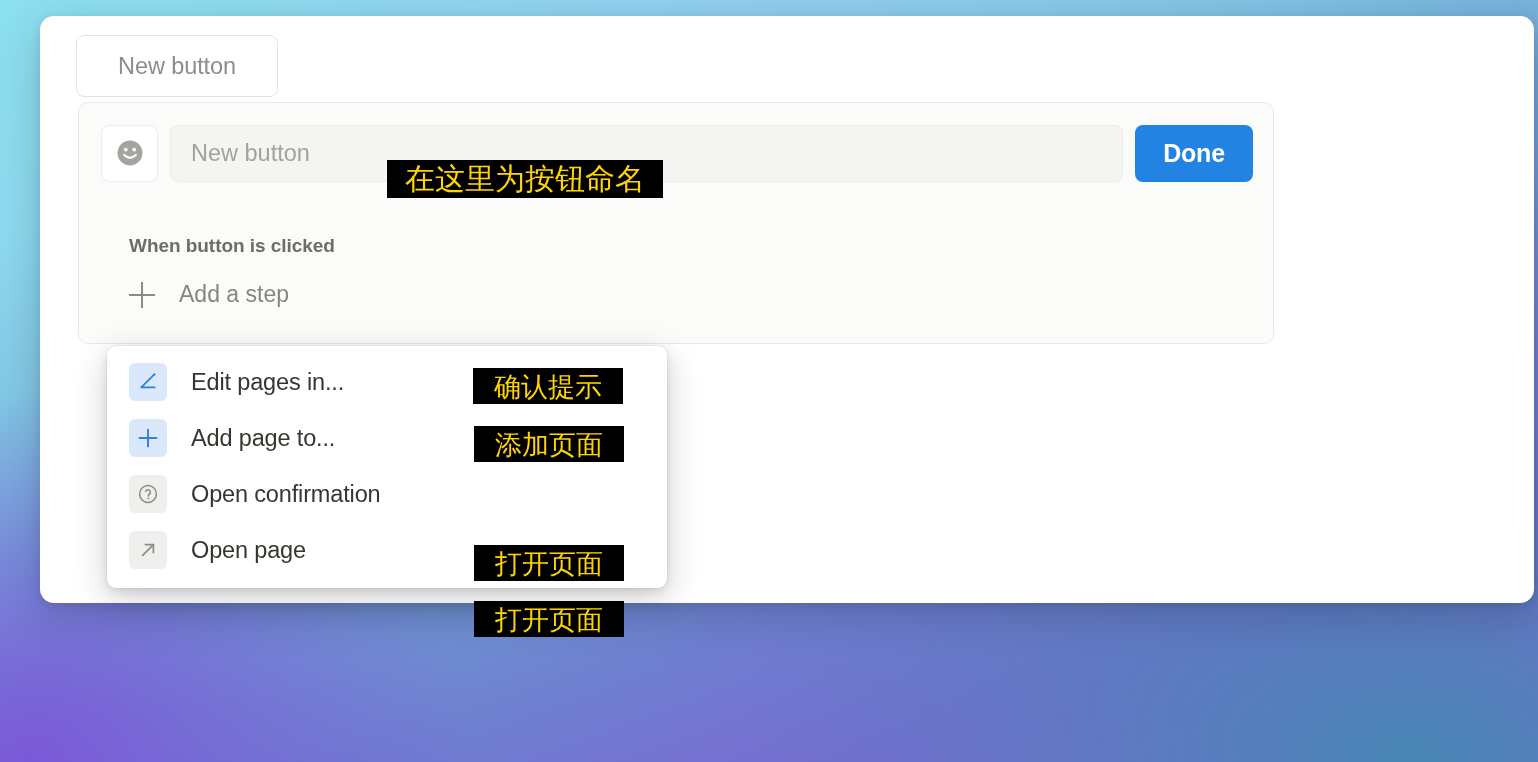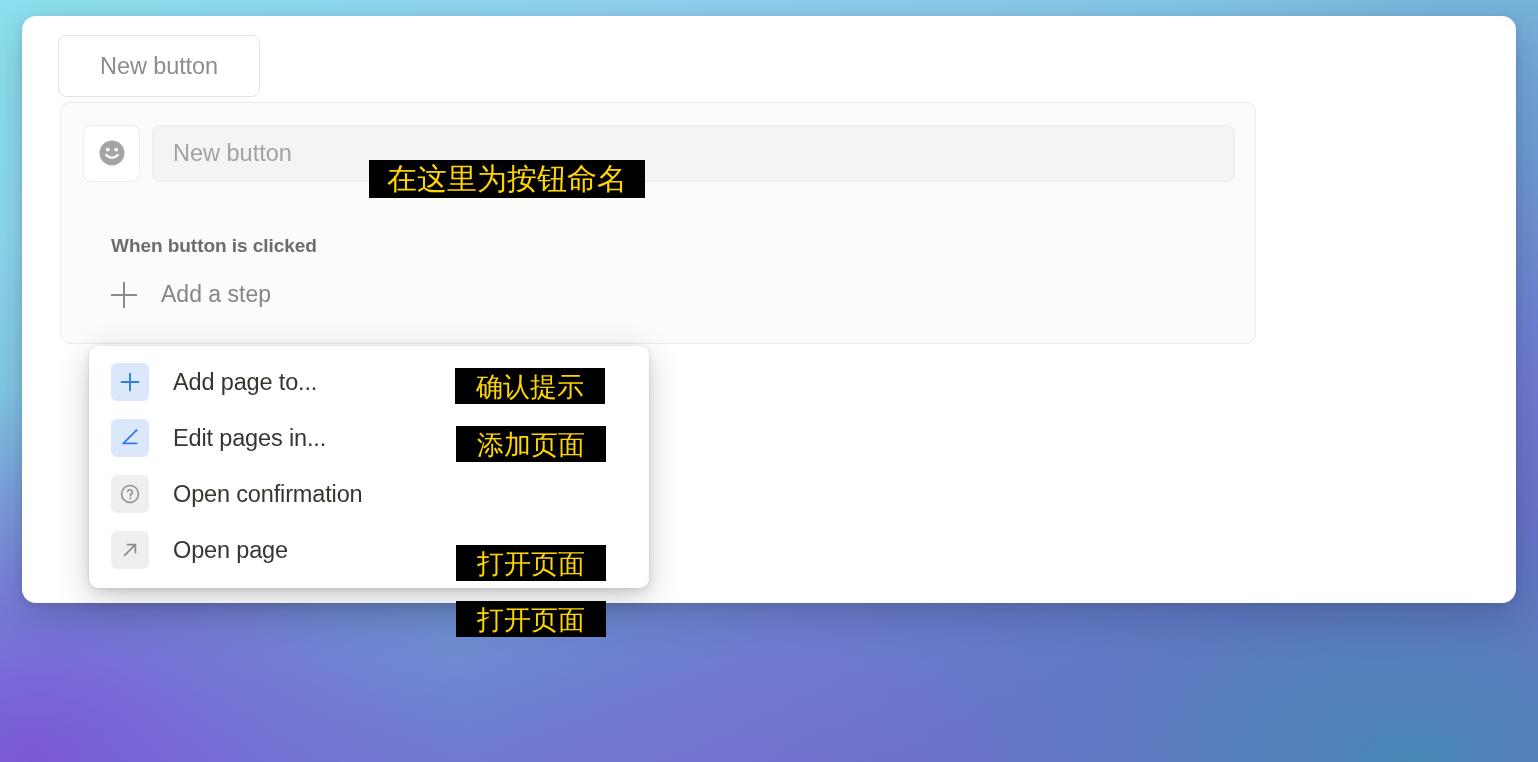--- a/index.html
+++ b/index.html
@@ -35,21 +35,21 @@
   }
   .bg-tint-c {
     position: absolute; inset: 0;
     background: radial-gradient(ellipse 900px 400px at 50% 0%, rgba(150,200,240,0.55) 0%, rgba(150,200,240,0) 70%);
     pointer-events: none;
   }
 
   
   .window {
     position: absolute;
-    left: 22px;
+    left: 40px;
     top: 16px;
     width: 1494px;
     height: 587px;
     background: #ffffff;
     border-radius: 14px;
     box-shadow: 0 14px 40px rgba(30,30,60,0.22), 0 2px 8px rgba(30,30,60,0.12);
     overflow: visible;
   }
 
   
@@ -265,54 +265,55 @@
           <circle cx="11.8" cy="12.6" r="1.9" fill="#ffffff"></circle>
           <circle cx="20.2" cy="12.6" r="1.9" fill="#ffffff"></circle>
           <path d="M10.2 18 Q16 23.6 21.8 18" stroke="#ffffff" stroke-width="2.2" fill="none" stroke-linecap="round"></path>
         </svg>
       </div>
 
       <div class="name-input">
         <span>New button</span>
       </div>
 
+      <button class="done-btn">Done</button>
     </div>
 
     <div class="trigger-label">When button is clicked</div>
 
     <div class="add-step">
       <span class="plus-glyph"></span>
       <span>Add a step</span>
     </div>
   </div>
 
   <div class="menu">
 
-
-    <div class="menu-item">
-      <span class="mi-icon blue2">
-        <svg width="22" height="22" viewBox="0 0 22 22">
-          <path d="M11 2.6 V19.4 M2.6 11 H19.4" stroke="#2f7fdd" stroke-width="1.9" stroke-linecap="round"></path>
-        </svg>
-      </span>
-      <span class="mi-label">Add page to...</span>
-    </div>
 
     <div class="menu-item">
       <span class="mi-icon blue2">
         <svg width="22" height="22" viewBox="0 0 22 22">
           <path d="M17.3 3.4 L4.6 16.1" stroke="#2f7fdd" stroke-width="1.8" stroke-linecap="round"></path>
           <path d="M4.3 16.4 H17.6" stroke="#2f7fdd" stroke-width="1.8" stroke-linecap="round"></path>
           <circle cx="17.4" cy="3.5" r="1.1" fill="#2f7fdd"></circle>
         </svg>
       </span>
       <span class="mi-label">Edit pages in...</span>
     </div>
 
     <div class="menu-item">
+      <span class="mi-icon blue2">
+        <svg width="22" height="22" viewBox="0 0 22 22">
+          <path d="M11 2.6 V19.4 M2.6 11 H19.4" stroke="#2f7fdd" stroke-width="1.9" stroke-linecap="round"></path>
+        </svg>
+      </span>
+      <span class="mi-label">Add page to...</span>
+    </div>
+
+    <div class="menu-item">
       <span class="mi-icon gray">
         <svg width="22" height="22" viewBox="0 0 22 22">
           <circle cx="11" cy="11" r="8.4" fill="none" stroke="#8d8c89" stroke-width="1.5"></circle>
           <path d="M8.6 8.6 a2.4 2.4 0 1 1 2.9 2.9 v1.4" fill="none" stroke="#8d8c89" stroke-width="1.5" stroke-linecap="round"></path>
           <circle cx="11.3" cy="15.4" r="0.95" fill="#8d8c89"></circle>
         </svg>
       </span>
       <span class="mi-label">Open confirmation</span>
     </div>
 

